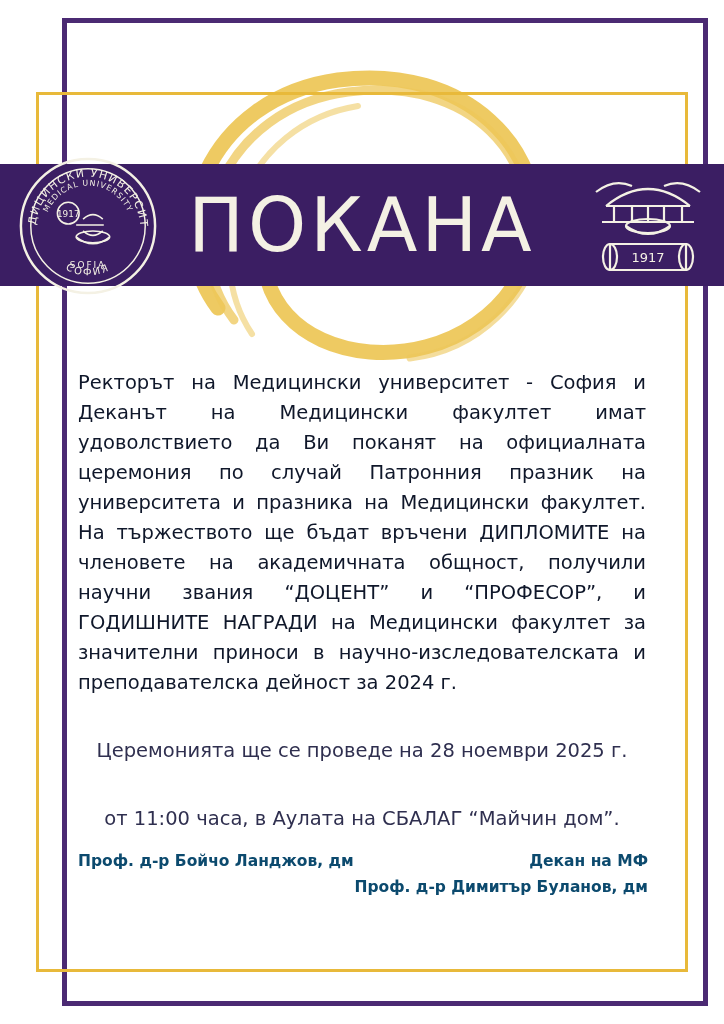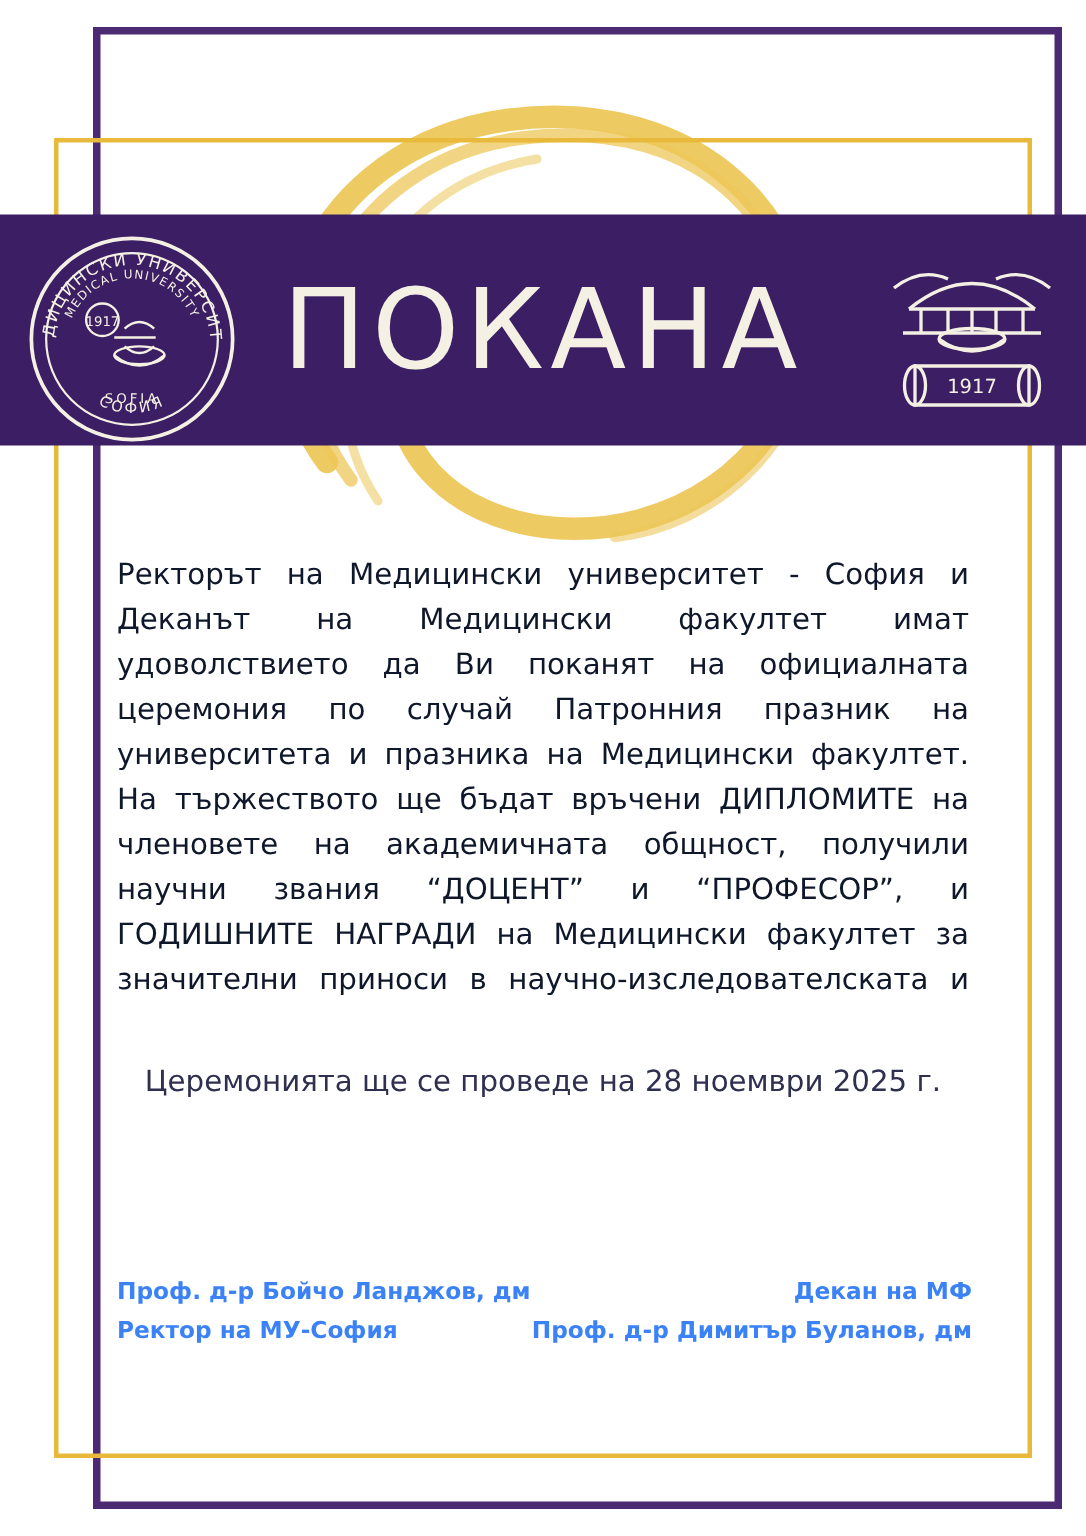--- a/index.html
+++ b/index.html
@@ -47,23 +47,23 @@
     top: 58px;
     width: 440px;
     height: 320px;
     pointer-events: none;
   }
 
   
   .band {
     position: absolute;
     left: 0;
-    top: 143px;
+    top: 164px;
     width: 724px;
-    height: 154px;
+    height: 122px;
     background: #3b1e63;
     display: flex;
     align-items: center;
     justify-content: center;
   }
   .band-title {
     color: #f4f1e4;
     font-size: 74px;
     letter-spacing: 4px;
     font-weight: 400;
@@ -114,21 +114,21 @@
   .event div { white-space: nowrap; margin-top: 38px; }
 
   
   .sign-row {
     position: absolute;
     left: 78px;
     top: 848px;
     width: 570px;
     display: flex;
     justify-content: space-between;
-    color: #3b82f6;
+    color: #0c4a6e;
     font-size: 15.5px;
     font-weight: bold;
     line-height: 26px;
   }
   .sign-left { text-align: left; }
   .sign-right { text-align: right; }
 </style>
 </head>
 <body>
 
@@ -196,31 +196,32 @@
       <span>Ректорът на Медицински университет - София и</span>
       <span>Деканът на Медицински факултет имат</span>
       <span>удоволствието да Ви поканят на официалната</span>
       <span>церемония по случай Патронния празник на</span>
       <span>университета и празника на Медицински факултет.</span>
       <span>На тържеството ще бъдат връчени ДИПЛОМИТЕ на</span>
       <span>членовете на академичната общност, получили</span>
       <span>научни звания “ДОЦЕНТ” и “ПРОФЕСОР”, и</span>
       <span>ГОДИШНИТЕ НАГРАДИ на Медицински факултет за</span>
       <span>значителни приноси в научно-изследователската и</span>
+      <span class="last-line">преподавателска дейност за 2024 г.</span>
     </div>
 
     <div class="event">
       <div>Церемонията ще се проведе на 28 ноември 2025 г.</div>
+      <div>от 11:00 часа, в Аулата на СБАЛАГ “Майчин дом”.</div>
     </div>
   </div>
 
   <div class="sign-row">
     <div class="sign-left">
       <div>Проф. д-р Бойчо Ланджов, дм</div>
-      <div>Ректор на МУ-София</div>
     </div>
     <div class="sign-right">
       <div>Декан на МФ</div>
       <div>Проф. д-р Димитър Буланов, дм</div>
     </div>
   </div>
 
 </div>
 
 </body></html>

